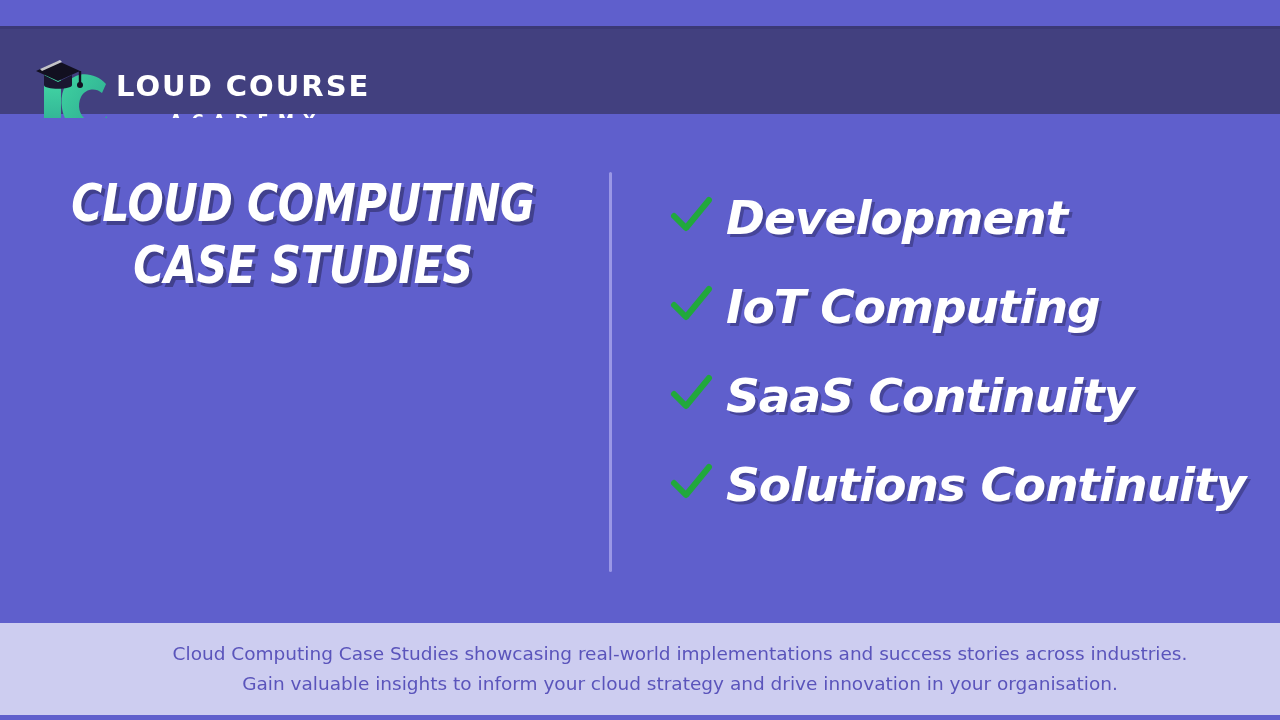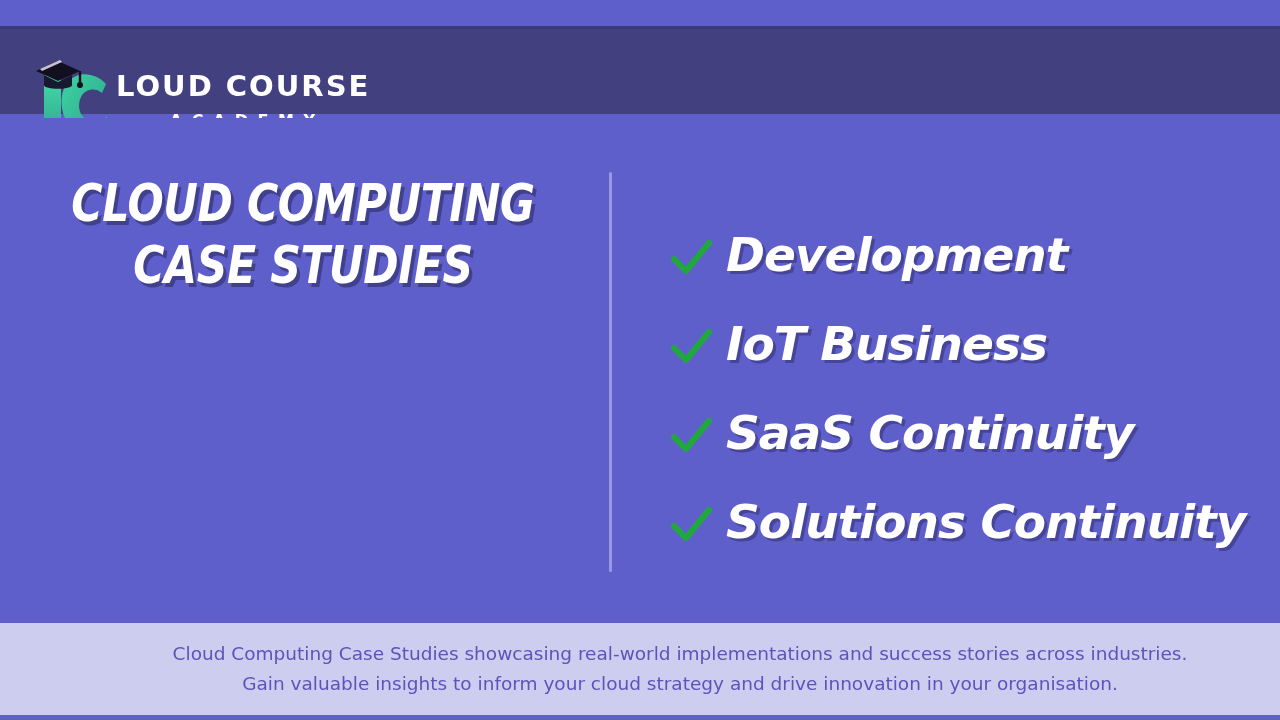--- a/index.html
+++ b/index.html
@@ -143,21 +143,21 @@
 
   
   .feature-list {
     position: absolute;
     left: 668px;
     top: 192px;
     width: 612px;
   }
   .feature-item {
     display: flex;
-    align-items: flex-end;
+    align-items: flex-start;
     height: 89px;
   }
   .check-icon {
     flex: none;
     width: 46px;
     height: 46px;
     display: block;
   }
   .feature-label {
     font-family: "DejaVu Sans", sans-serif;
@@ -252,21 +252,21 @@
       <svg class="check-icon" viewBox="0 0 46 46" xmlns="http://www.w3.org/2000/svg">
         <path d="M6 24 L18 36 L41 8" stroke="#21a83c" stroke-width="6" fill="none" stroke-linecap="round" stroke-linejoin="round"></path>
       </svg>
       <span class="feature-label">Development</span>
     </div>
 
     <div class="feature-item">
       <svg class="check-icon" viewBox="0 0 46 46" xmlns="http://www.w3.org/2000/svg">
         <path d="M6 24 L18 36 L41 8" stroke="#21a83c" stroke-width="6" fill="none" stroke-linecap="round" stroke-linejoin="round"></path>
       </svg>
-      <span class="feature-label">IoT Business</span>
+      <span class="feature-label">IoT Computing</span>
     </div>
 
     <div class="feature-item">
       <svg class="check-icon" viewBox="0 0 46 46" xmlns="http://www.w3.org/2000/svg">
         <path d="M6 24 L18 36 L41 8" stroke="#21a83c" stroke-width="6" fill="none" stroke-linecap="round" stroke-linejoin="round"></path>
       </svg>
       <span class="feature-label">SaaS Continuity</span>
     </div>
 
     <div class="feature-item">

